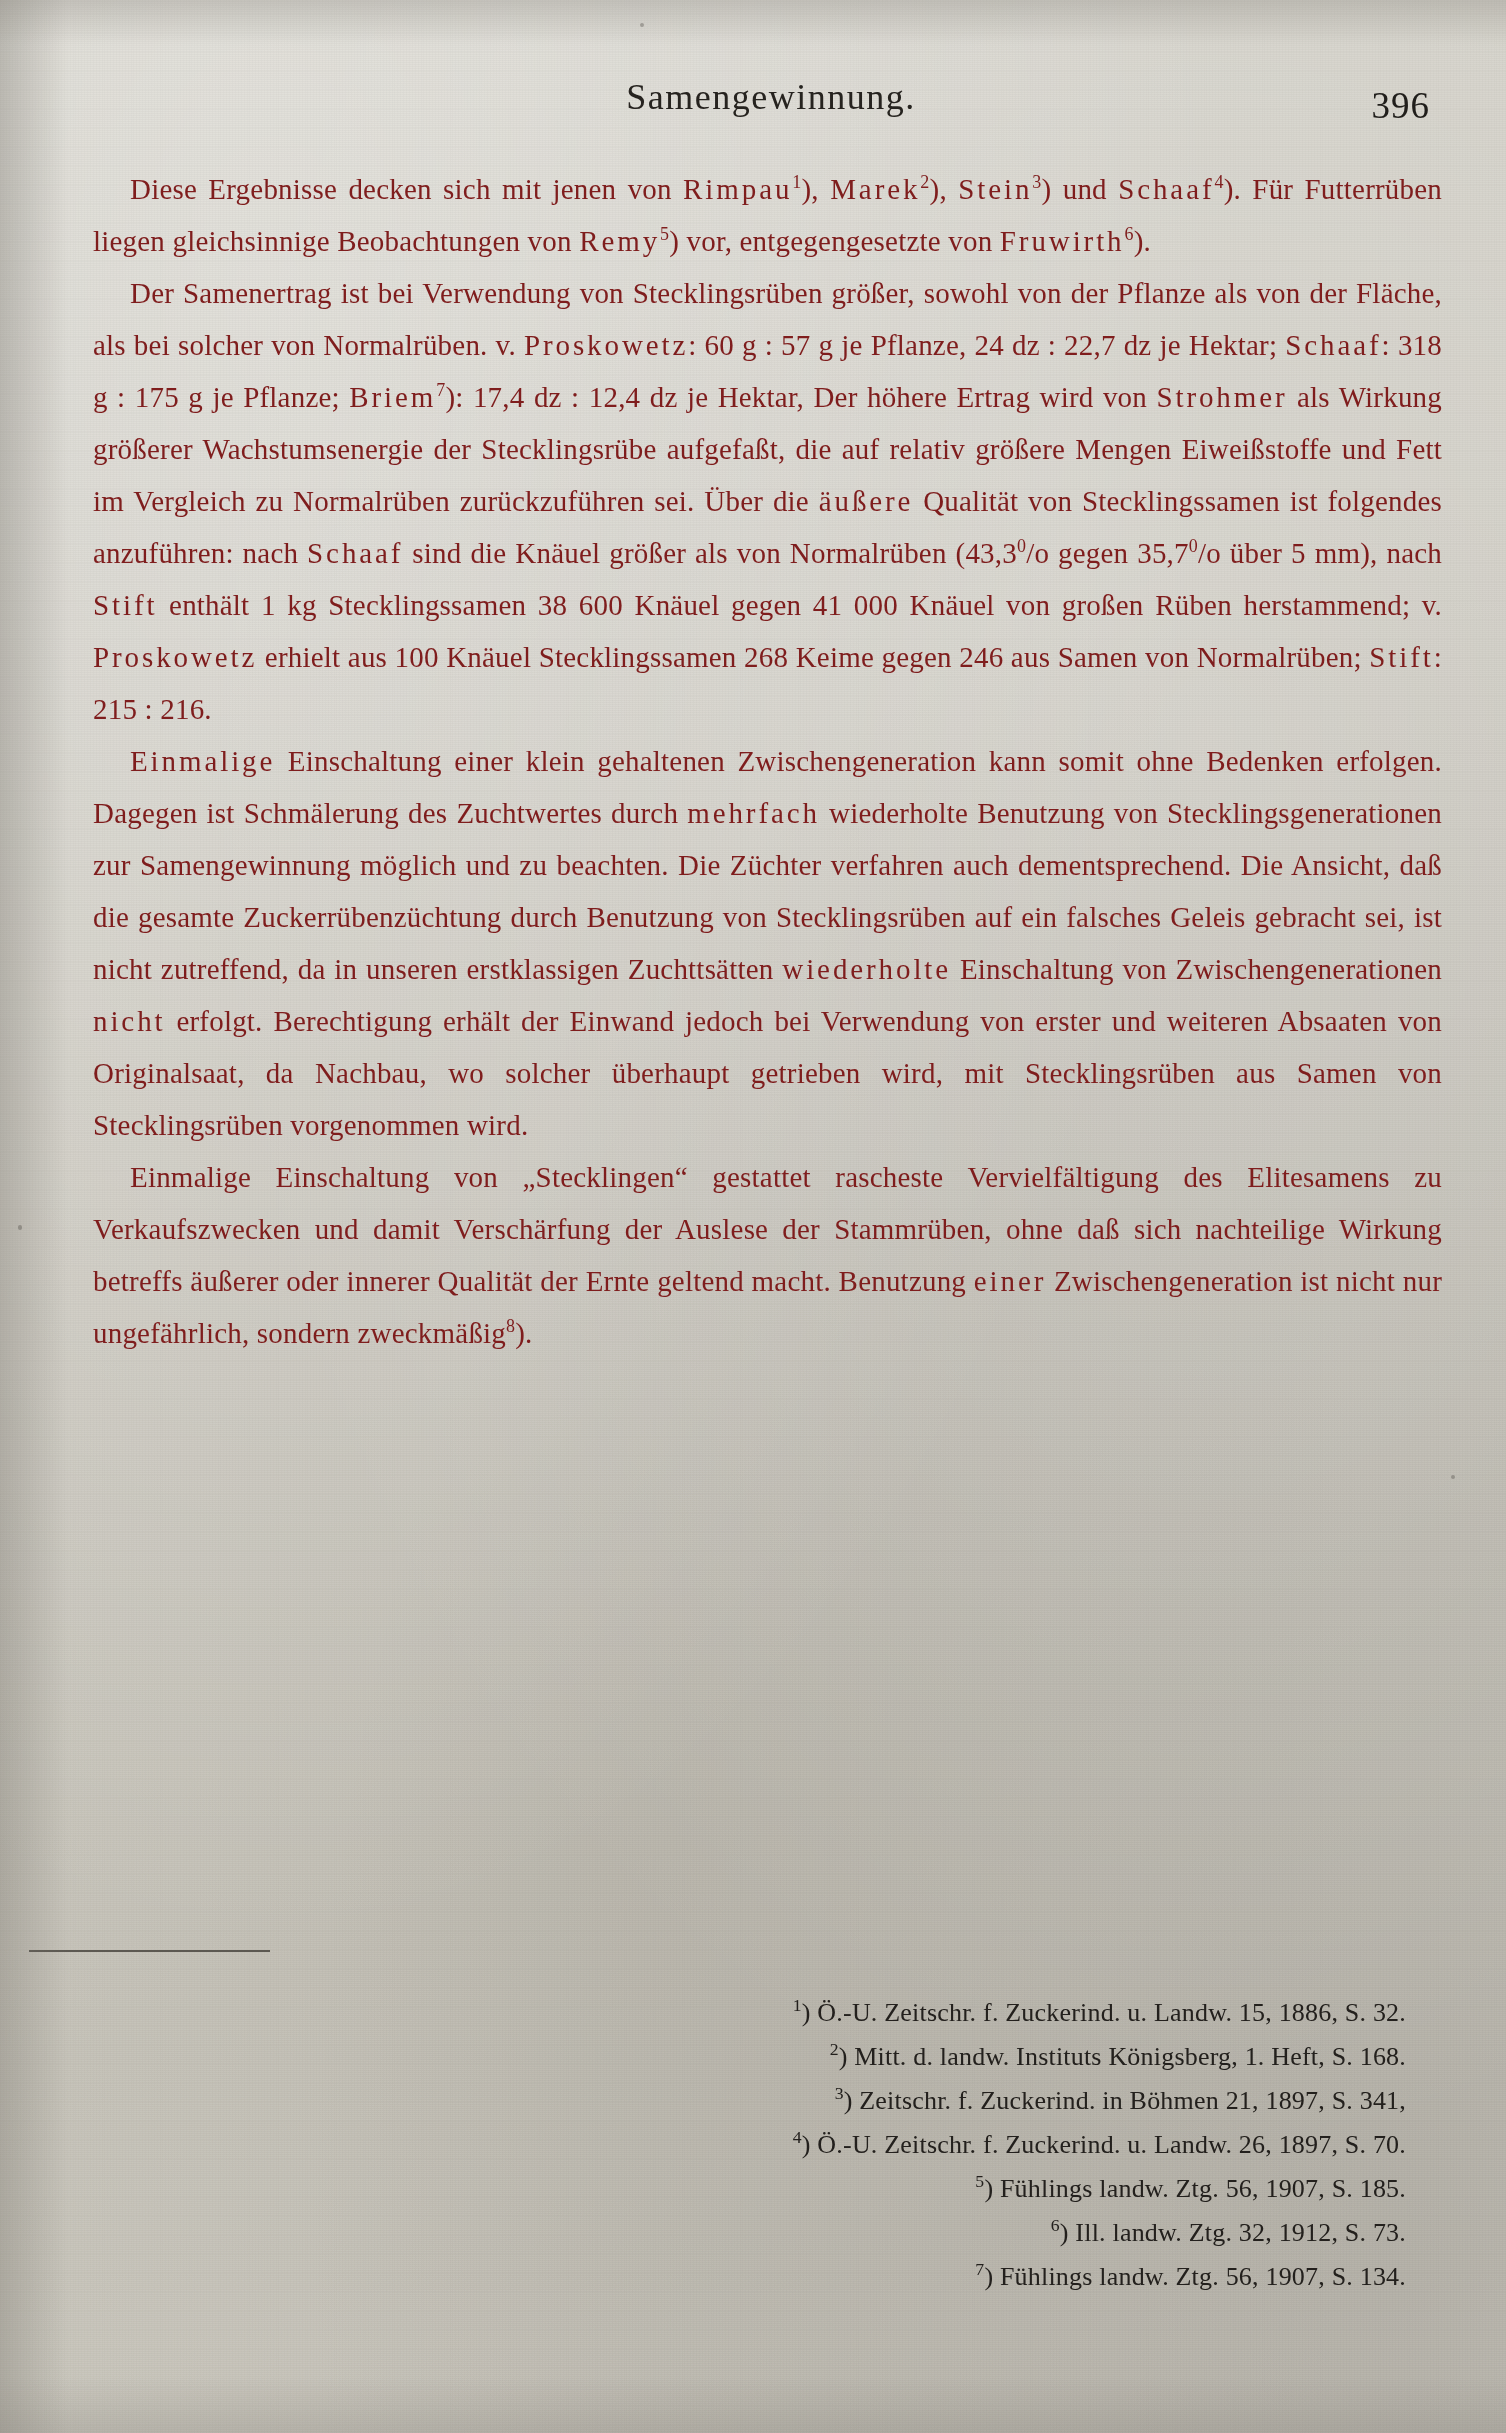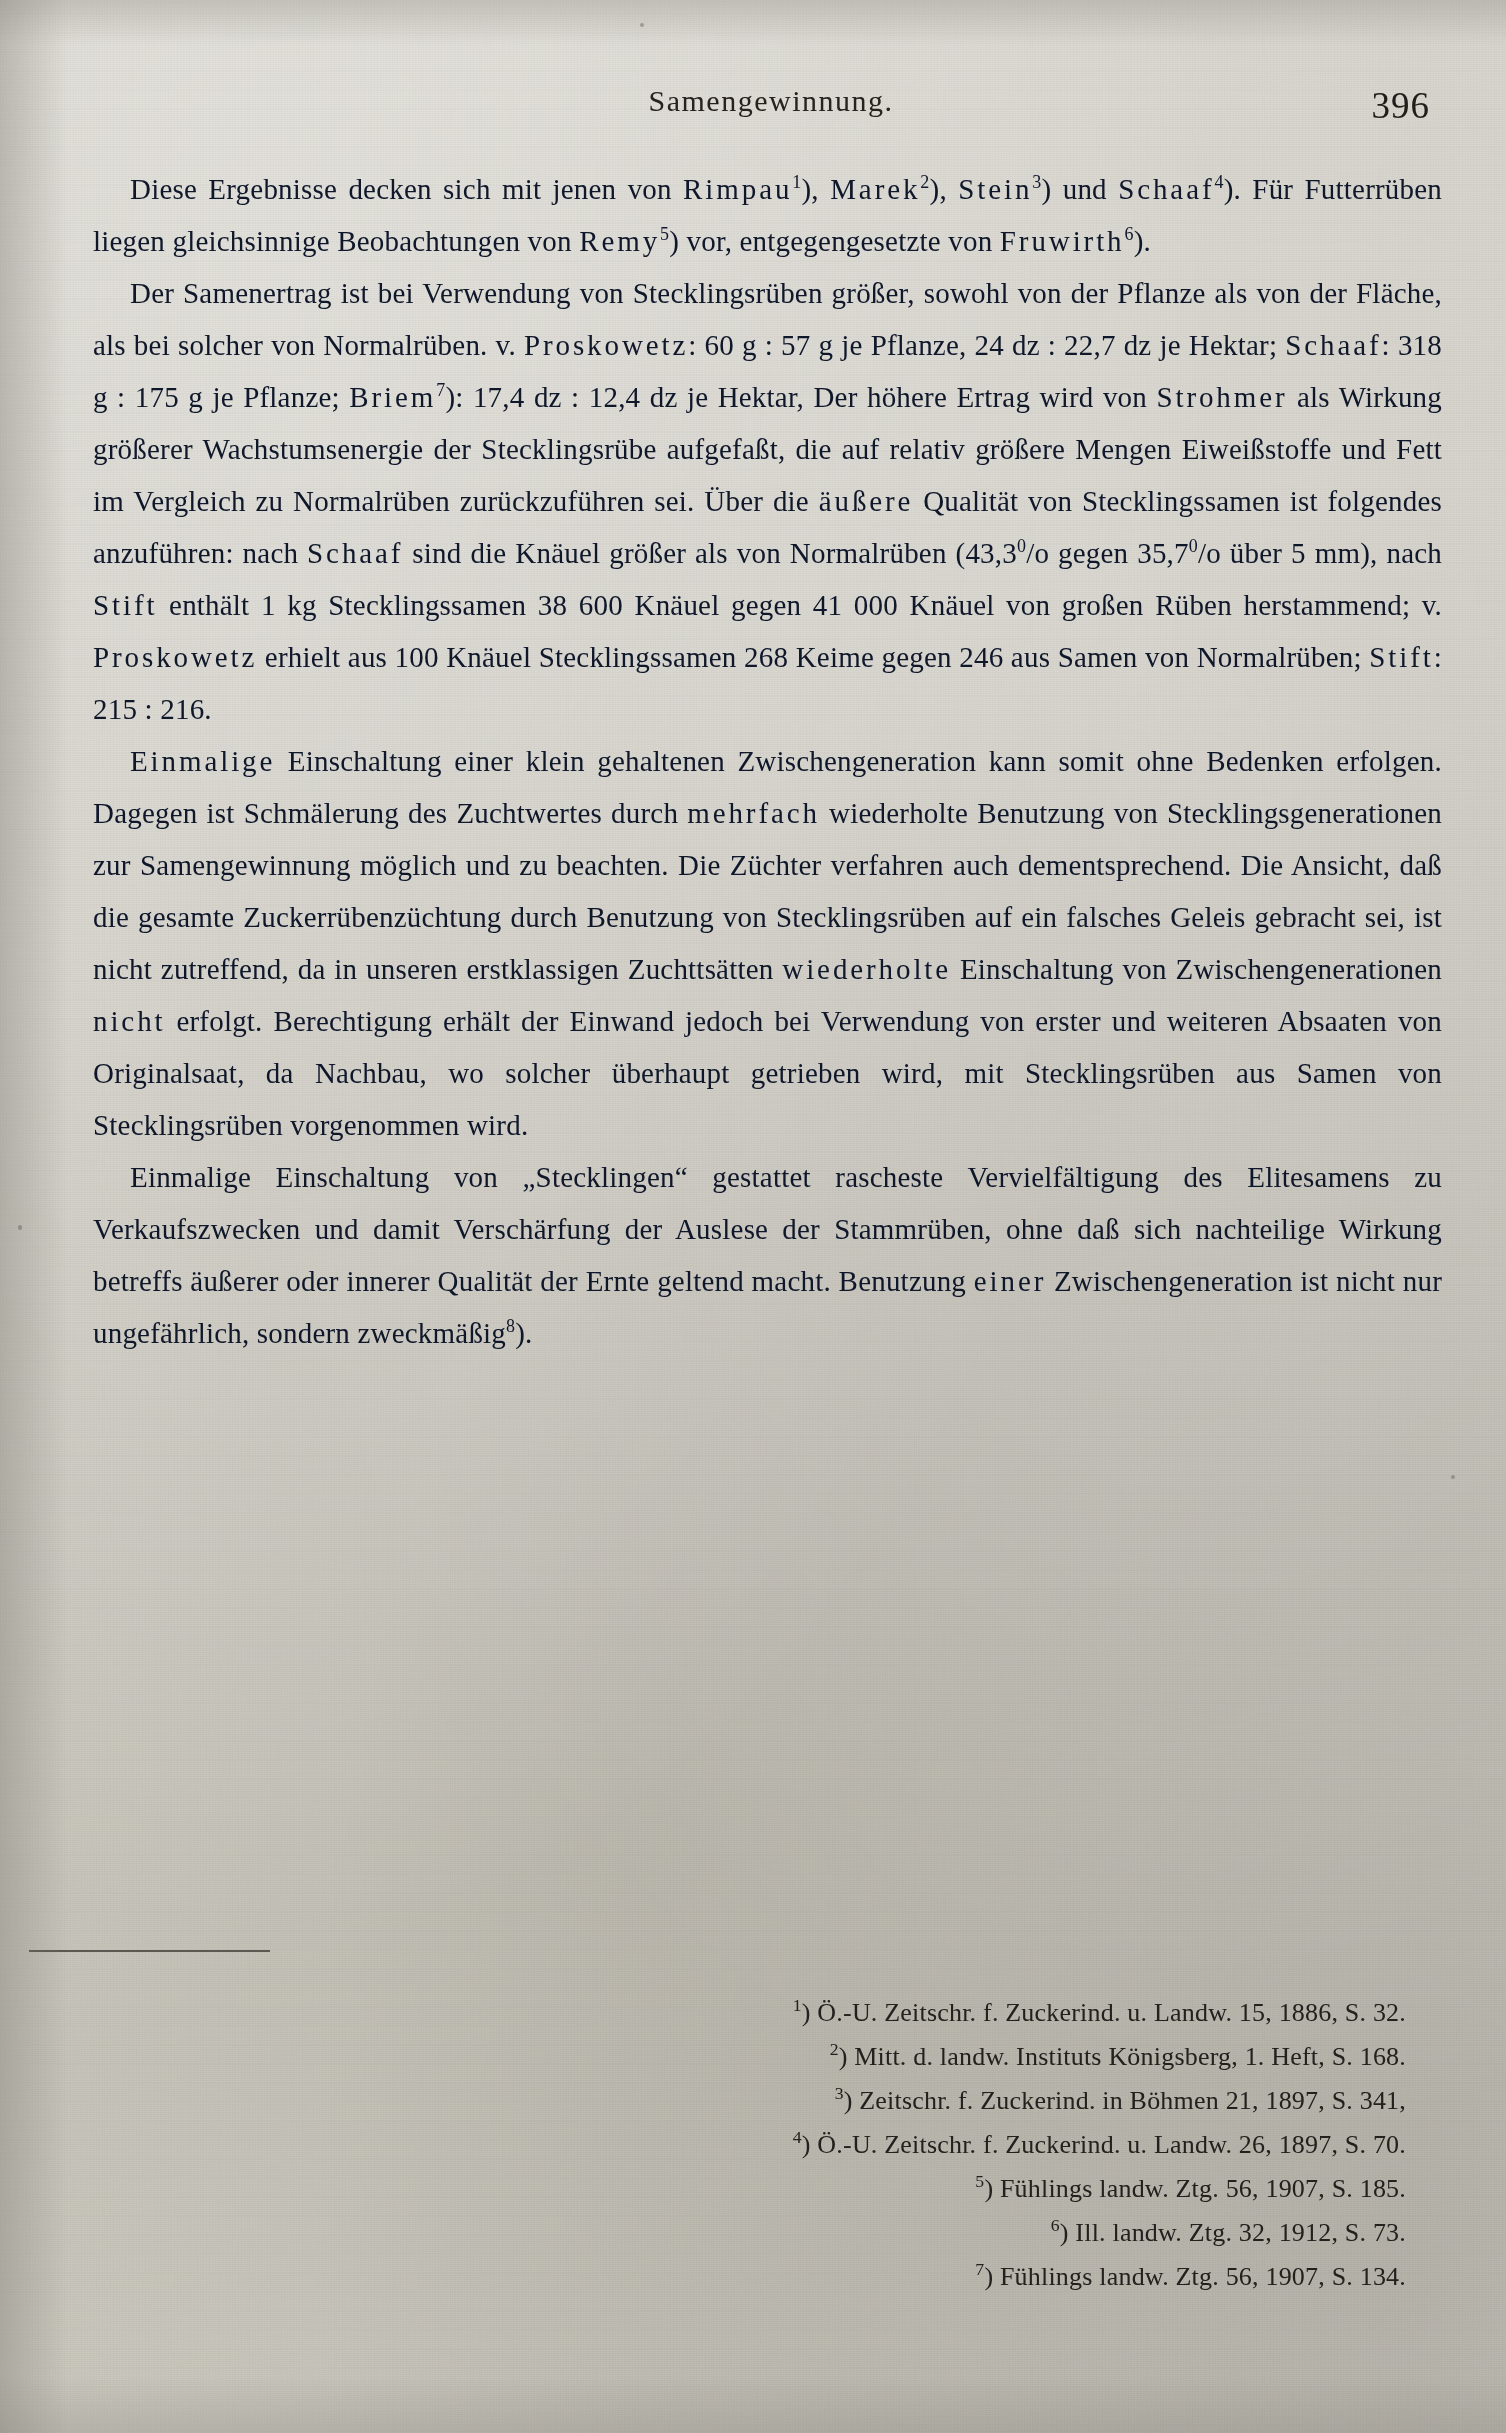--- a/index.html
+++ b/index.html
@@ -44,23 +44,23 @@
     position: absolute;
     top: 76px;
     left: 0;
     width: 100%;
     height: 58px;
   }
   .running-title {
     position: absolute;
     left: 0;
     right: 0;
-    top: 8px;
+    top: 0;
     text-align: center;
-    font-size: 30px;
+    font-size: 36px;
     letter-spacing: 1.5px;
     color: #26231f;
     padding-left: 36px;
   }
   .page-number {
     position: absolute;
     right: 76px;
     top: 7.8px;
     font-size: 37px;
     letter-spacing: 1px;
@@ -71,21 +71,21 @@
     top: 163px;
     left: 93px;
     width: 1349px;
   }
   p.para {
     margin: 0 0 0 0;
     text-align: justify;
     text-justify: inter-word;
     font-size: 29px;
     line-height: 52px;
-    color: #0f172a;
+    color: #7f1d1d;
     letter-spacing: 0.2px;
     -webkit-hyphens: manual;
     hyphens: manual;
   }
   .ind {
     display: inline-block;
     width: 37px;
   }
   .sp { letter-spacing: 2.9px; }
   sup {

